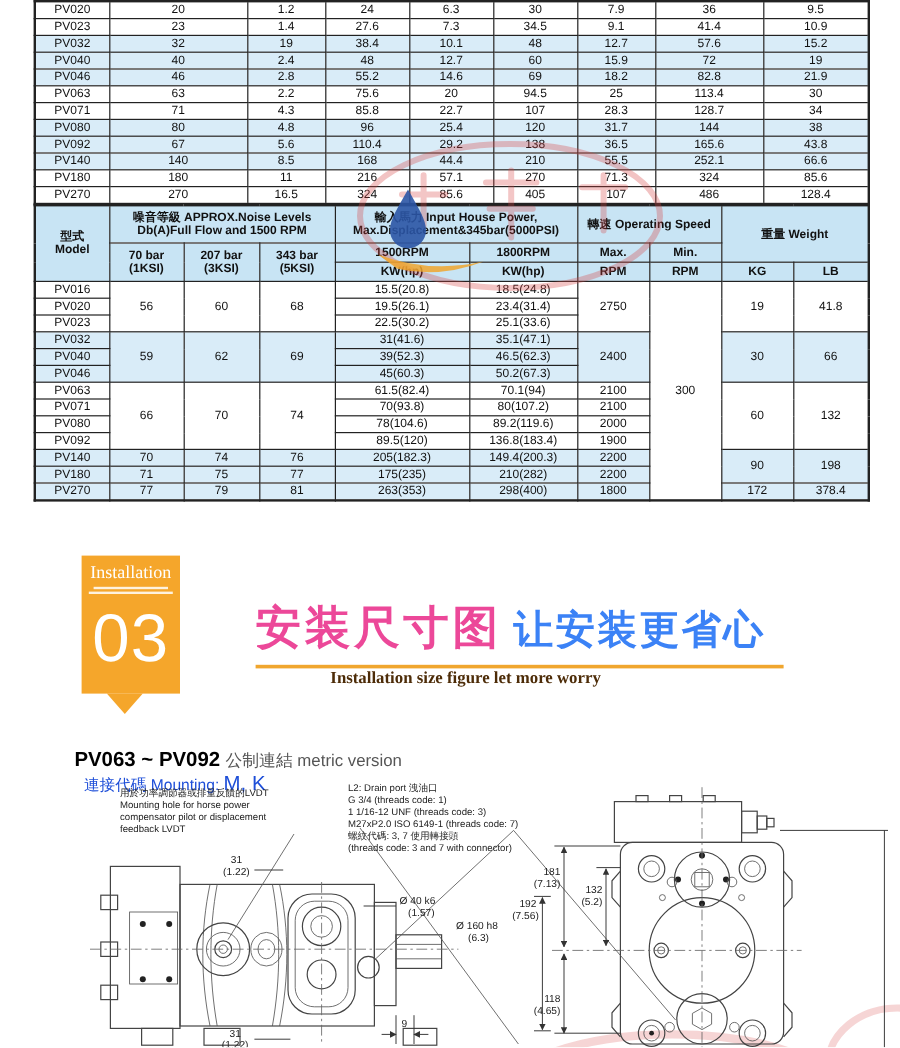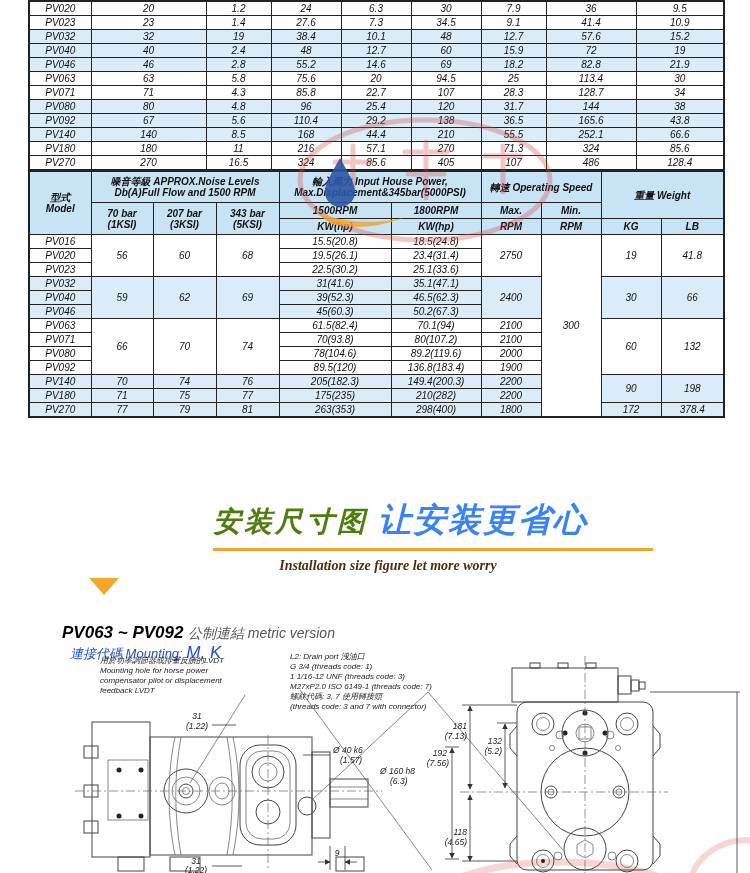--- a/index.html
+++ b/index.html
@@ -1,17 +1,17 @@
 <!DOCTYPE html>
 <html><head>
 <meta charset="utf-8">
 <style>
   html,body{margin:0;padding:0;background:#fff;}
   #page{position:relative;width:750px;height:873px;background:#fff;overflow:hidden;
-        font-family:"Liberation Sans",sans-serif;color:#111;font-style:italic;}
+        font-family:"Liberation Sans",sans-serif;color:#111;}
 
   
   table.spec{border-collapse:collapse;table-layout:fixed;width:695px;
              border:2px solid #222;background:#fff;}
   table.spec td, table.spec th{border:1px solid #222;padding:0 1px;height:13px;
              font-size:10px;line-height:11px;text-align:center;vertical-align:middle;
              overflow:hidden;white-space:pre-line;}
   table.spec thead th{background:#c8e4f4;font-weight:bold;font-size:10px;text-align:center;}
   table.spec tbody tr.shade td{background:#d9ecf8;}
   table.spec tbody td{background:#fff;}
@@ -33,21 +33,21 @@
          background:#F5A62B;z-index:5;text-align:center;}
   #badge .btitle{font-family:"Liberation Serif",serif;color:#fff;font-size:15px;margin-top:7px;}
   #badge .tiny{height:2px;background:rgba(255,255,255,.85);margin:2px auto 0 auto;}
   #badge .t1{width:62px;} #badge .t2{width:70px;}
   #badge .bnum{color:#fff;font-size:56px;line-height:58px;margin-top:8px;letter-spacing:1px;}
   #badge-tail{position:absolute;left:89px;top:578px;width:0;height:0;z-index:5;
          border-left:15px solid transparent;border-right:15px solid transparent;
          border-top:17px solid #F5A62B;}
   #title-block{position:absolute;left:213px;top:498px;width:460px;z-index:5;}
   #title-line{display:flex;align-items:baseline;gap:10px;}
-  .title-cn{color:#4d7c0f;font-weight:bold;font-size:28px;letter-spacing:3px;}
+  .title-cn{color:#ec4899;font-weight:bold;font-size:38px;letter-spacing:3px;}
   .title-cn2{color:#3b82f6;font-weight:bold;font-size:33px;letter-spacing:2px;}
   #title-underline{height:3px;background:#F0A62E;width:440px;margin-top:5px;}
   #subtitle{position:absolute;left:30px;top:60px;width:290px;text-align:center;
         font-family:"Liberation Serif",serif;font-weight:bold;font-size:14px;color:#4d2c08;}
 
   
   #section-head{position:absolute;left:62px;top:607px;z-index:5;margin-top:16px;}
   #section-head .l1 b{font-size:17px;color:#000;}
   #section-head .l1 span{font-size:14px;color:#555;}
   #section-head .l2{margin-left:8px;font-size:13px;color:#1d4ed8;}
@@ -134,21 +134,21 @@
             <td>55.2</td>
             <td>14.6</td>
             <td>69</td>
             <td>18.2</td>
             <td>82.8</td>
             <td>21.9</td>
           </tr>
           <tr>
             <td class="model">PV063</td>
             <td>63</td>
-            <td>5.8</td>
+            <td>2.2</td>
             <td>75.6</td>
             <td>20</td>
             <td>94.5</td>
             <td>25</td>
             <td>113.4</td>
             <td>30</td>
           </tr>
           <tr>
             <td class="model">PV071</td>
             <td>71</td>
@@ -377,20 +377,26 @@
     <ellipse cx="135" cy="70" rx="125" ry="60" fill="none" stroke="#d84444" stroke-width="5" opacity="0.32"></ellipse>
     <g stroke="#d84444" stroke-width="5" opacity="0.3" fill="none" stroke-linecap="round">
       <path d="M45,52 h36 M63,36 v42"></path>
       <path d="M115,42 h42 M136,32 v56 M118,64 h36"></path>
       <path d="M195,46 h36 M213,36 v46"></path>
     </g>
     <path d="M50,48 c-9,16 -15,25 -15,34 a15,15 0 0 0 30,0 c0,-9 -6,-18 -15,-34 z" fill="#2b55a5" opacity="0.9"></path>
     <path d="M25,102 q42,16 88,6 q-36,14 -72,6 z" fill="#f0a62e" opacity="0.85"></path>
   </svg>
 
+  <div id="badge">
+    <div class="btitle">Installation</div>
+    <div class="tiny t1"></div>
+    <div class="tiny t2"></div>
+    <div class="bnum">03</div>
+  </div>
   <div id="badge-tail"></div>
 
   <div id="title-block">
     <div id="title-line">
       <span class="title-cn">安装尺寸图</span>
       <span class="title-cn2">让安装更省心</span>
     </div>
     <div id="title-underline"></div>
     <div id="subtitle">Installation size figure let more worry</div>
   </div>

